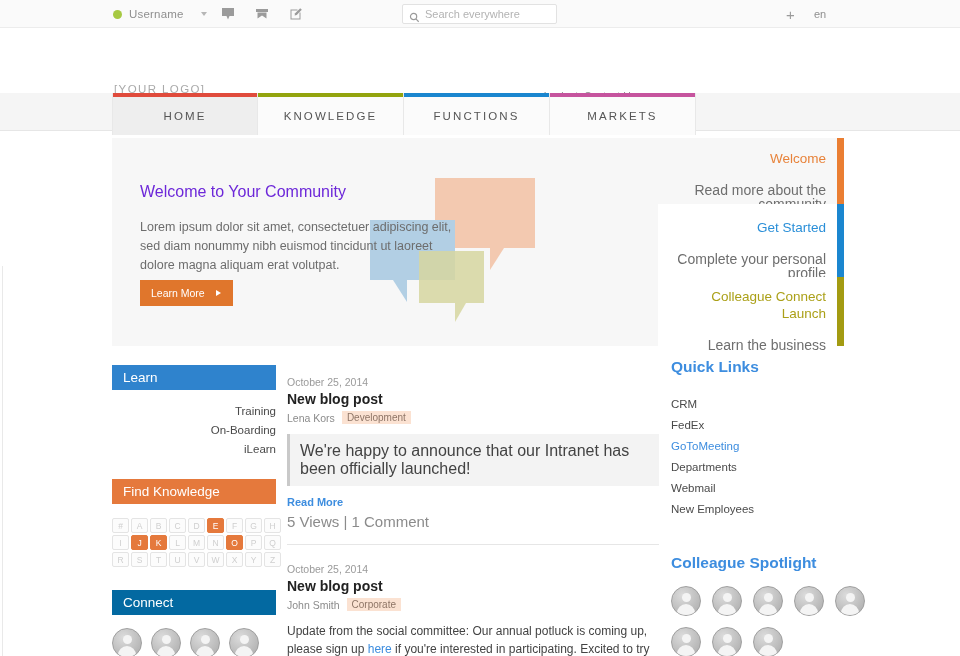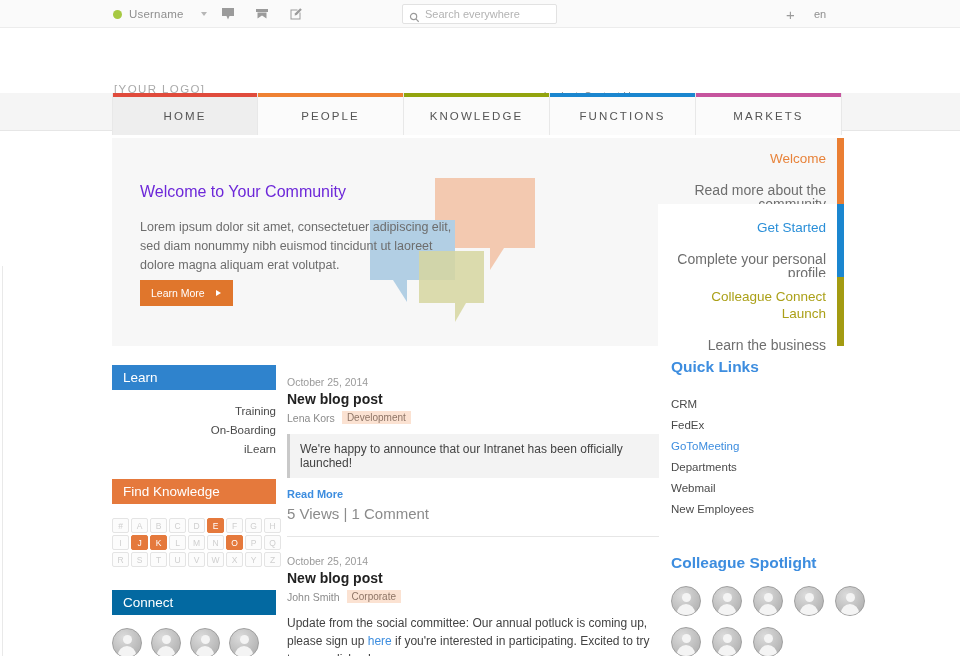--- a/index.html
+++ b/index.html
@@ -206,21 +206,21 @@
 
   
   .sec-title { font-size: 15.5px; color: #3d8ddf; font-weight: bold; }
   .post { margin-top: 18px; }
   .post .pdate { font-size: 10.5px; color: #9a9a9a; }
   .post .ptitle2 { font-size: 14px; color: #222; font-weight: bold; margin-top: 3px; }
   .post .pmeta { margin-top: 4px; font-size: 10.5px; color: #8b8b8b; display: flex; align-items: center; gap: 7px; }
   .post .tag { background: #fbe2d2; color: #8e7566; padding: 1px 5px; font-size: 10px; }
   .post .quote {
     margin-top: 10px; background: #f3f3f3; border-left: 3px solid #c9c9c9;
-    padding: 8px 10px; font-size: 12px; color: #434343;
+    padding: 8px 10px; font-size: 16px; color: #434343;
   }
   .post .ptext { margin-top: 11px; font-size: 12px; color: #434343; line-height: 18px; }
   .post .ptext a { color: #3d8ddf; text-decoration: none; }
   .post .readmore { display: block; margin-top: 10px; font-size: 11px; color: #3d8ddf; text-decoration: none; font-weight: bold; }
   .post .stats { margin-top: 5px; font-size: 15px; color: #8b8b8b; }
   .divider { height: 1px; background: #e6e6e6; margin-top: 14px; }
 
   
   .ql-list { margin-top: 18px; }
   .ql-list a {
@@ -289,24 +289,20 @@
     <span class="sep">|</span>
     <a href="#">Contact Us</a>
   </div>
 </div>
 
 <div class="navstrip"></div>
 <nav class="nav" id="mainnav">
     <div class="nav-item active">
       <span class="bar" style="background: rgb(224, 75, 60);"></span>
       <span class="lbl">HOME</span>
-    </div>
-    <div class="nav-item">
-      <span class="bar" style="background: rgb(239, 129, 51);"></span>
-      <span class="lbl">PEOPLE</span>
     </div>
     <div class="nav-item">
       <span class="bar" style="background: rgb(147, 164, 14);"></span>
       <span class="lbl">KNOWLEDGE</span>
     </div>
     <div class="nav-item">
       <span class="bar" style="background: rgb(27, 134, 207);"></span>
       <span class="lbl">FUNCTIONS</span>
     </div>
     <div class="nav-item">

